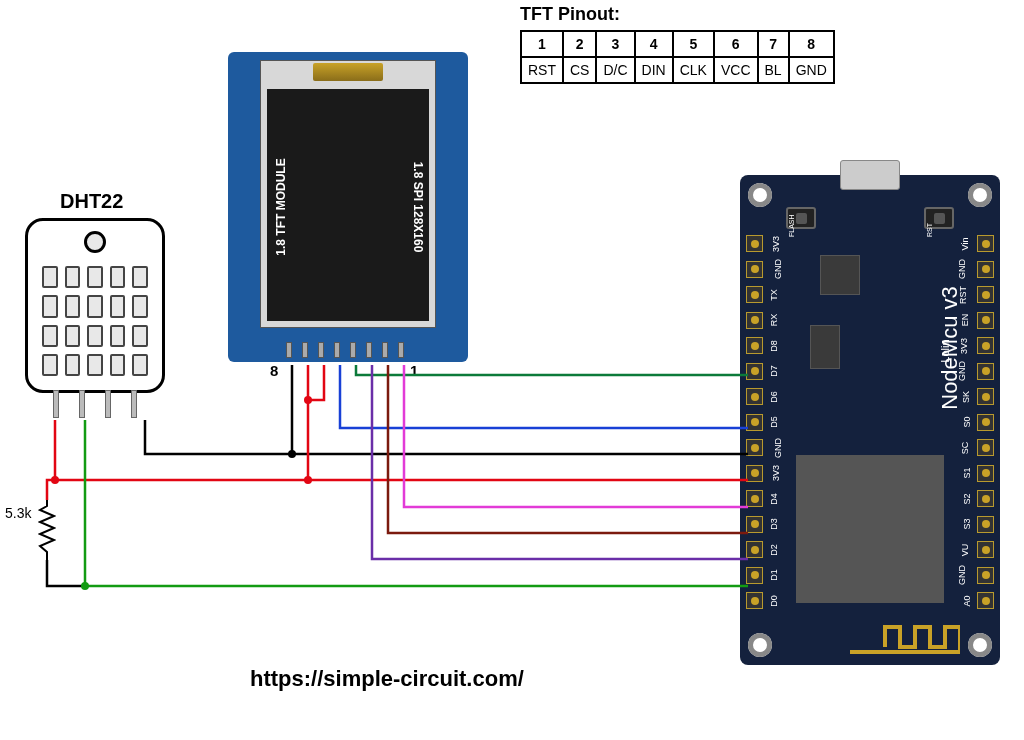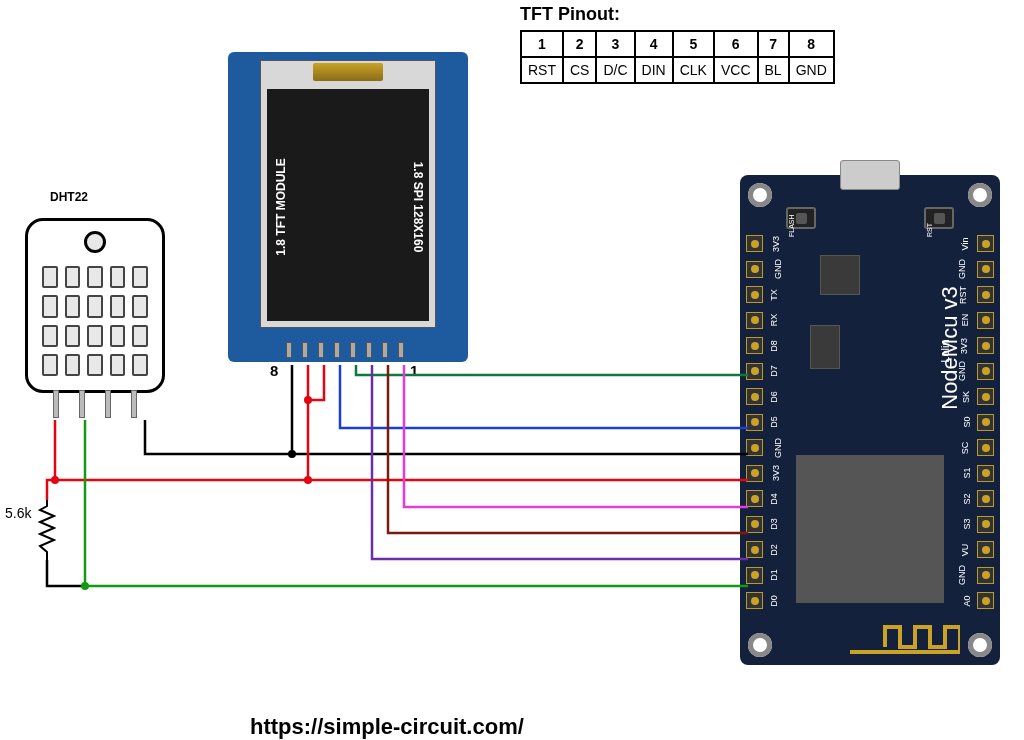--- a/index.html
+++ b/index.html
@@ -106,21 +106,21 @@
         <div class="tft-pin"></div>
           <div class="tft-pin"></div>
           <div class="tft-pin"></div>
           <div class="tft-pin"></div>
       </div>
     </div>
     <div class="tft-pinnum" style="left:42px; top:310px;">8</div>
     <div class="tft-pinnum" style="left:182px; top:310px;">1</div>
   </div>
 
-  <div class="label" style="top:190px; left:50px; font-size:12px;">DHT22</div>
+  <div class="label" style="top:190px; left:60px; font-size:20px;">DHT22</div>
   <div class="dht22" style="top:218px; left:25px;">
     <div class="dht-body">
       <div class="dht-circle"></div>
       <div class="dht-grille">
         <div class="dht-slot"></div>
           <div class="dht-slot"></div>
           <div class="dht-slot"></div>
           <div class="dht-slot"></div>
           <div class="dht-slot"></div>
         <div class="dht-slot"></div>
@@ -141,21 +141,21 @@
       </div>
       <div class="dht-pins">
         <div class="dht-pin"></div>
           <div class="dht-pin"></div>
           <div class="dht-pin"></div>
           <div class="dht-pin"></div>
       </div>
     </div>
   </div>
 
-  <div class="res-label" style="top:505px; left:5px;">5.6k</div>
+  <div class="res-label" style="top:505px; left:5px;">5.3k</div>
   <svg class="resistor" style="top:500px; left:38px;" width="18" height="60">
     <polyline points="9,0 9,6 2,10 16,16 2,22 16,28 2,34 16,40 2,46 9,52 9,60" fill="none" stroke="#000" stroke-width="2"></polyline>
   </svg>
 
   <div class="nodemcu" style="top:175px; left:740px;">
     <div class="mcu-pcb">
       <div class="mcu-usb"></div>
       <div class="mcu-hole" style="top:8px; left:8px;"></div>
       <div class="mcu-hole" style="top:8px; right:8px;"></div>
       <div class="mcu-hole" style="bottom:8px; left:8px;"></div>
@@ -302,21 +302,21 @@
             <span class="mcu-pin-label" style="right:22px; transform:rotate(-90deg);">GND</span>
           </div>
         <div class="mcu-pin">
             <div class="mcu-pin-inner"></div>
             <span class="mcu-pin-label" style="right:22px; transform:rotate(-90deg);">A0</span>
           </div>
       </div>
     </div>
   </div>
 
-  <div class="url" style="top:666px; left:250px;margin-top:48px;">https://simple-circuit.com/</div>
+  <div class="url" style="top:666px; left:250px;">https://simple-circuit.com/</div>
 
   <svg class="wires">
 
     <polyline class="wire" stroke="#000" points="145,420 145,454 292,454"></polyline>
     <polyline class="wire" stroke="#000" points="292,365 292,454 748,454"></polyline>
     <circle class="node" cx="292" cy="454" r="4" fill="#000"></circle>
 
     <polyline class="wire" stroke="#e20613" points="55,420 55,480 308,480"></polyline>
     <polyline class="wire" stroke="#e20613" points="308,365 308,400 324,400 324,365"></polyline>
     <polyline class="wire" stroke="#e20613" points="308,400 308,480 748,480"></polyline>

